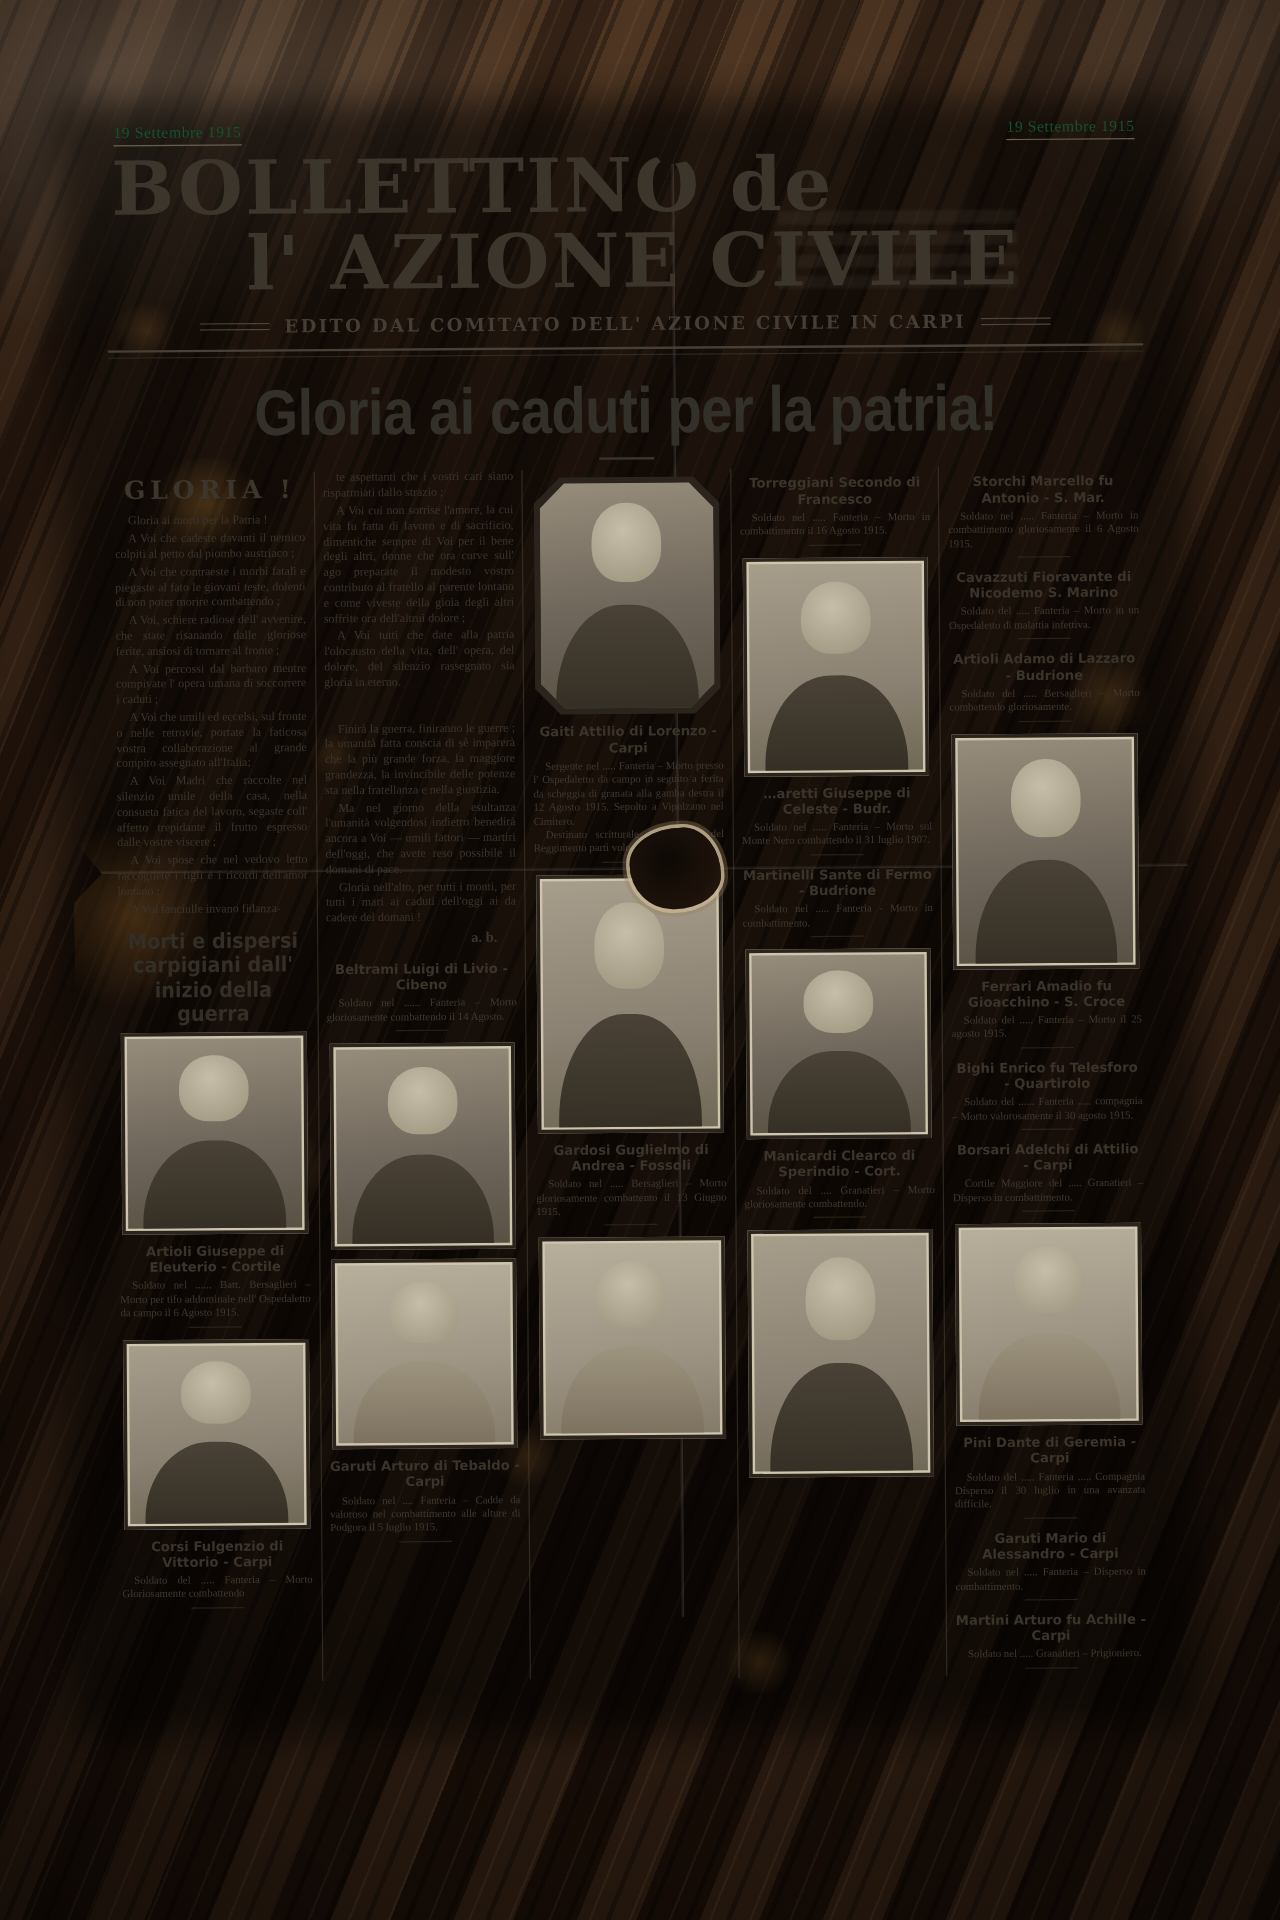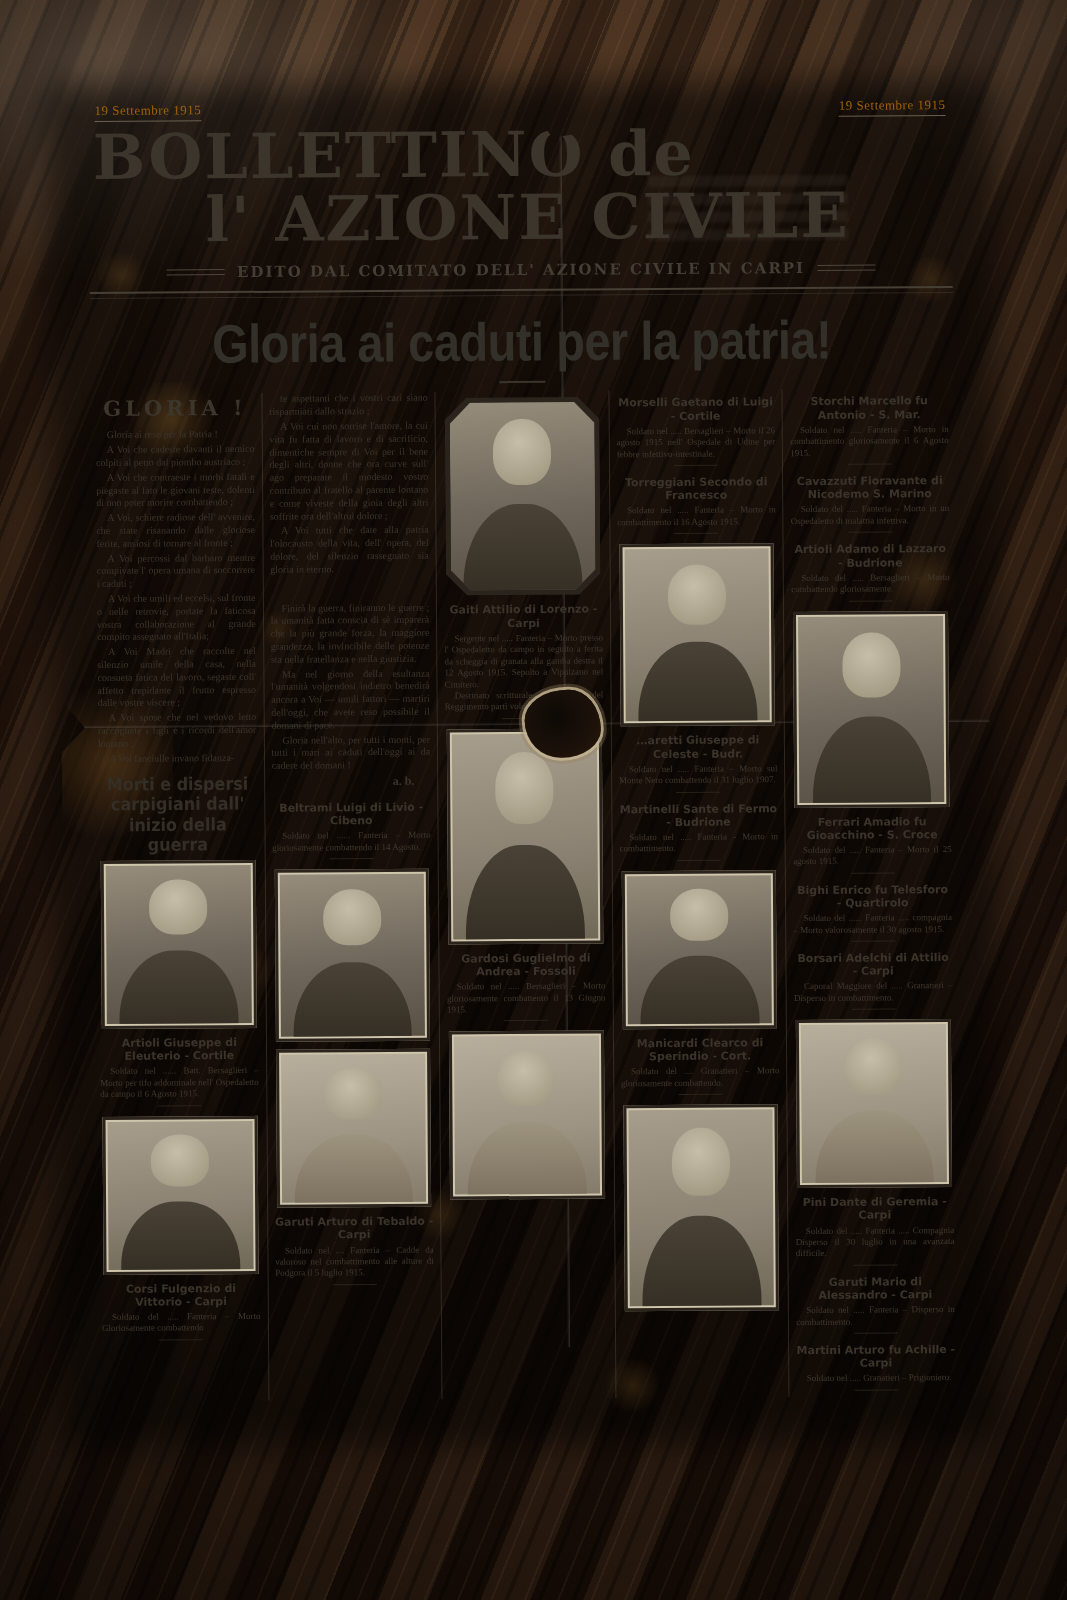--- a/index.html
+++ b/index.html
@@ -63,21 +63,21 @@
     box-shadow:0 0 0 3px rgba(200,184,150,0.8), 0 0 0 6px rgba(150,130,95,0.35);
   }
   .stain{position:absolute;pointer-events:none;}
   .ghost{
     position:absolute;right:140px;top:96px;width:200px;height:66px;opacity:.5;
     background:repeating-linear-gradient(0deg, rgba(92,86,74,0.30) 0 11px, transparent 11px 18px);
     filter:blur(1.5px);
   }
   
   .datelines{display:flex;justify-content:space-between;padding:6px 8px 0;}
-  .dateline{font-size:13px;color:#a16207;border-bottom:1px solid #6a6050;padding-bottom:2px;letter-spacing:.5px;}
+  .dateline{font-size:13px;color:#14532d;border-bottom:1px solid #6a6050;padding-bottom:2px;letter-spacing:.5px;}
   .masthead{margin-top:4px;color:#3b352c;font-family:"DejaVu Serif",serif;font-weight:700;line-height:1.02;}
   .m1{font-size:62px;letter-spacing:2px;margin-left:6px;}
   .m2{font-size:62px;letter-spacing:2px;margin-left:118px;}
   .subtitle-row{display:flex;align-items:center;justify-content:center;gap:12px;margin-top:12px;}
   .sub-rule{height:4px;border-top:1px solid #4e463c;border-bottom:1px solid #4e463c;width:58px;}
   .subtitle{font-family:"DejaVu Serif",serif;font-weight:700;font-size:15px;letter-spacing:2px;color:#443e35;white-space:nowrap;}
   .main-rule{margin:10px 2px 0;height:4px;border-top:2px solid #464036;border-bottom:1px solid #46403680;}
   .headline{
     font-family:"Liberation Sans",sans-serif;font-weight:700;font-size:47px;
     text-align:center;color:#33302a;transform:scaleY(1.15);margin-top:18px;letter-spacing:-.5px;
@@ -162,21 +162,21 @@
 
     <div class="main-rule"></div>
 
     <div class="headline">Gloria ai caduti per la patria!</div>
     <div class="headline-rule"></div>
 
     <div class="columns" id="cols">
         <div class="column">
           <div class="gloria-heading">GLORIA !</div>
           <div class="paras">
-            <p class="para">Gloria ai reso per la Patria !</p>
+            <p class="para">Gloria ai morti per la Patria !</p>
             <p class="para">A Voi che cadeste davanti il nemico colpiti al petto dal piombo austriaco ;</p>
             <p class="para">A Voi che contraeste i morbi fatali e piegaste al fato le giovani teste, dolenti di non poter morire combattendo ;</p>
             <p class="para">A Voi, schiere radiose dell' avvenire, che state risanando dalle gloriose ferite, ansiosi di tornare al fronte ;</p>
             <p class="para">A Voi percossi dal barbaro mentre compivate l' opera umana di soccorrere i caduti ;</p>
             <p class="para">A Voi che umili ed eccelsi, sul fronte o nelle retrovie, portate la faticosa vostra collaborazione al grande compito assegnato all'Italia;</p>
             <p class="para">A Voi Madri che raccolte nel silenzio umile della casa, nella consueta fatica del lavoro, segaste coll' affetto trepidante il frutto espresso dalle vostre viscere ;</p>
             <p class="para">A Voi spose che nel vedovo letto raccogliete i figli e i ricordi dell'amor lontano ;</p>
             <p class="para">A Voi fanciulle invano fidanza-</p>
           </div>
           <div class="section-title">Morti e dispersi carpigiani dall' inizio della guerra</div>
@@ -244,25 +244,20 @@
             <div class="entry-name">Gardosi Guglielmo di Andrea - Fossoli</div>
             <p class="entry-text">Soldato nel ..... Bersaglieri – Morto gloriosamente combattento il 13 Giugno 1915.</p>
             <div class="entry-divider"></div>
           </div>
           <div class="photo tone-light" style="height: 158px;">
             <div class="photo-img"></div>
           </div>
         </div>
         <div class="column">
           <div class="entry">
-            <div class="entry-name">Morselli Gaetano di Luigi - Cortile</div>
-            <p class="entry-text">Soldato nel ..... Bersaglieri – Morto il 26 agosto 1915 nell' Ospedale di Udine per febbre infettivo-intestinale.</p>
-            <div class="entry-divider"></div>
-          </div>
-          <div class="entry">
             <div class="entry-name">Torreggiani Secondo di Francesco</div>
             <p class="entry-text">Soldato nel ..... Fanteria – Morto in combattimento il 16 Agosto 1915.</p>
             <div class="entry-divider"></div>
           </div>
           <div class="photo tone-mid" style="height: 172px;">
             <div class="photo-img"></div>
           </div>
           <div class="entry">
             <div class="entry-name">…aretti Giuseppe di Celeste - Budr.</div>
             <p class="entry-text">Soldato nel ..... Fanteria – Morto sul Monte Nero combattendo il 31 luglio 1907.</p>
@@ -309,21 +304,21 @@
             <p class="entry-text">Soldato del ..... Fanteria – Morto il 25 agosto 1915.</p>
             <div class="entry-divider"></div>
           </div>
           <div class="entry">
             <div class="entry-name">Bighi Enrico fu Telesforo - Quartirolo</div>
             <p class="entry-text">Soldato del ...... Fanteria ..... compagnia – Morto valorosamente il 30 agosto 1915.</p>
             <div class="entry-divider"></div>
           </div>
           <div class="entry">
             <div class="entry-name">Borsari Adelchi di Attilio - Carpi</div>
-            <p class="entry-text">Caporal Maggiore del ..... Granatieri – Disperso in combattimento.</p>
+            <p class="entry-text">Cortile Maggiore del ..... Granatieri – Disperso in combattimento.</p>
             <div class="entry-divider"></div>
           </div>
           <div class="photo tone-light" style="height: 158px;">
             <div class="photo-img"></div>
           </div>
           <div class="entry">
             <div class="entry-name">Pini Dante di Geremia - Carpi</div>
             <p class="entry-text">Soldato del ..... Fanteria ..... Compagnia Disperso il 30 luglio in una avanzata difficile.</p>
             <div class="entry-divider"></div>
           </div>

